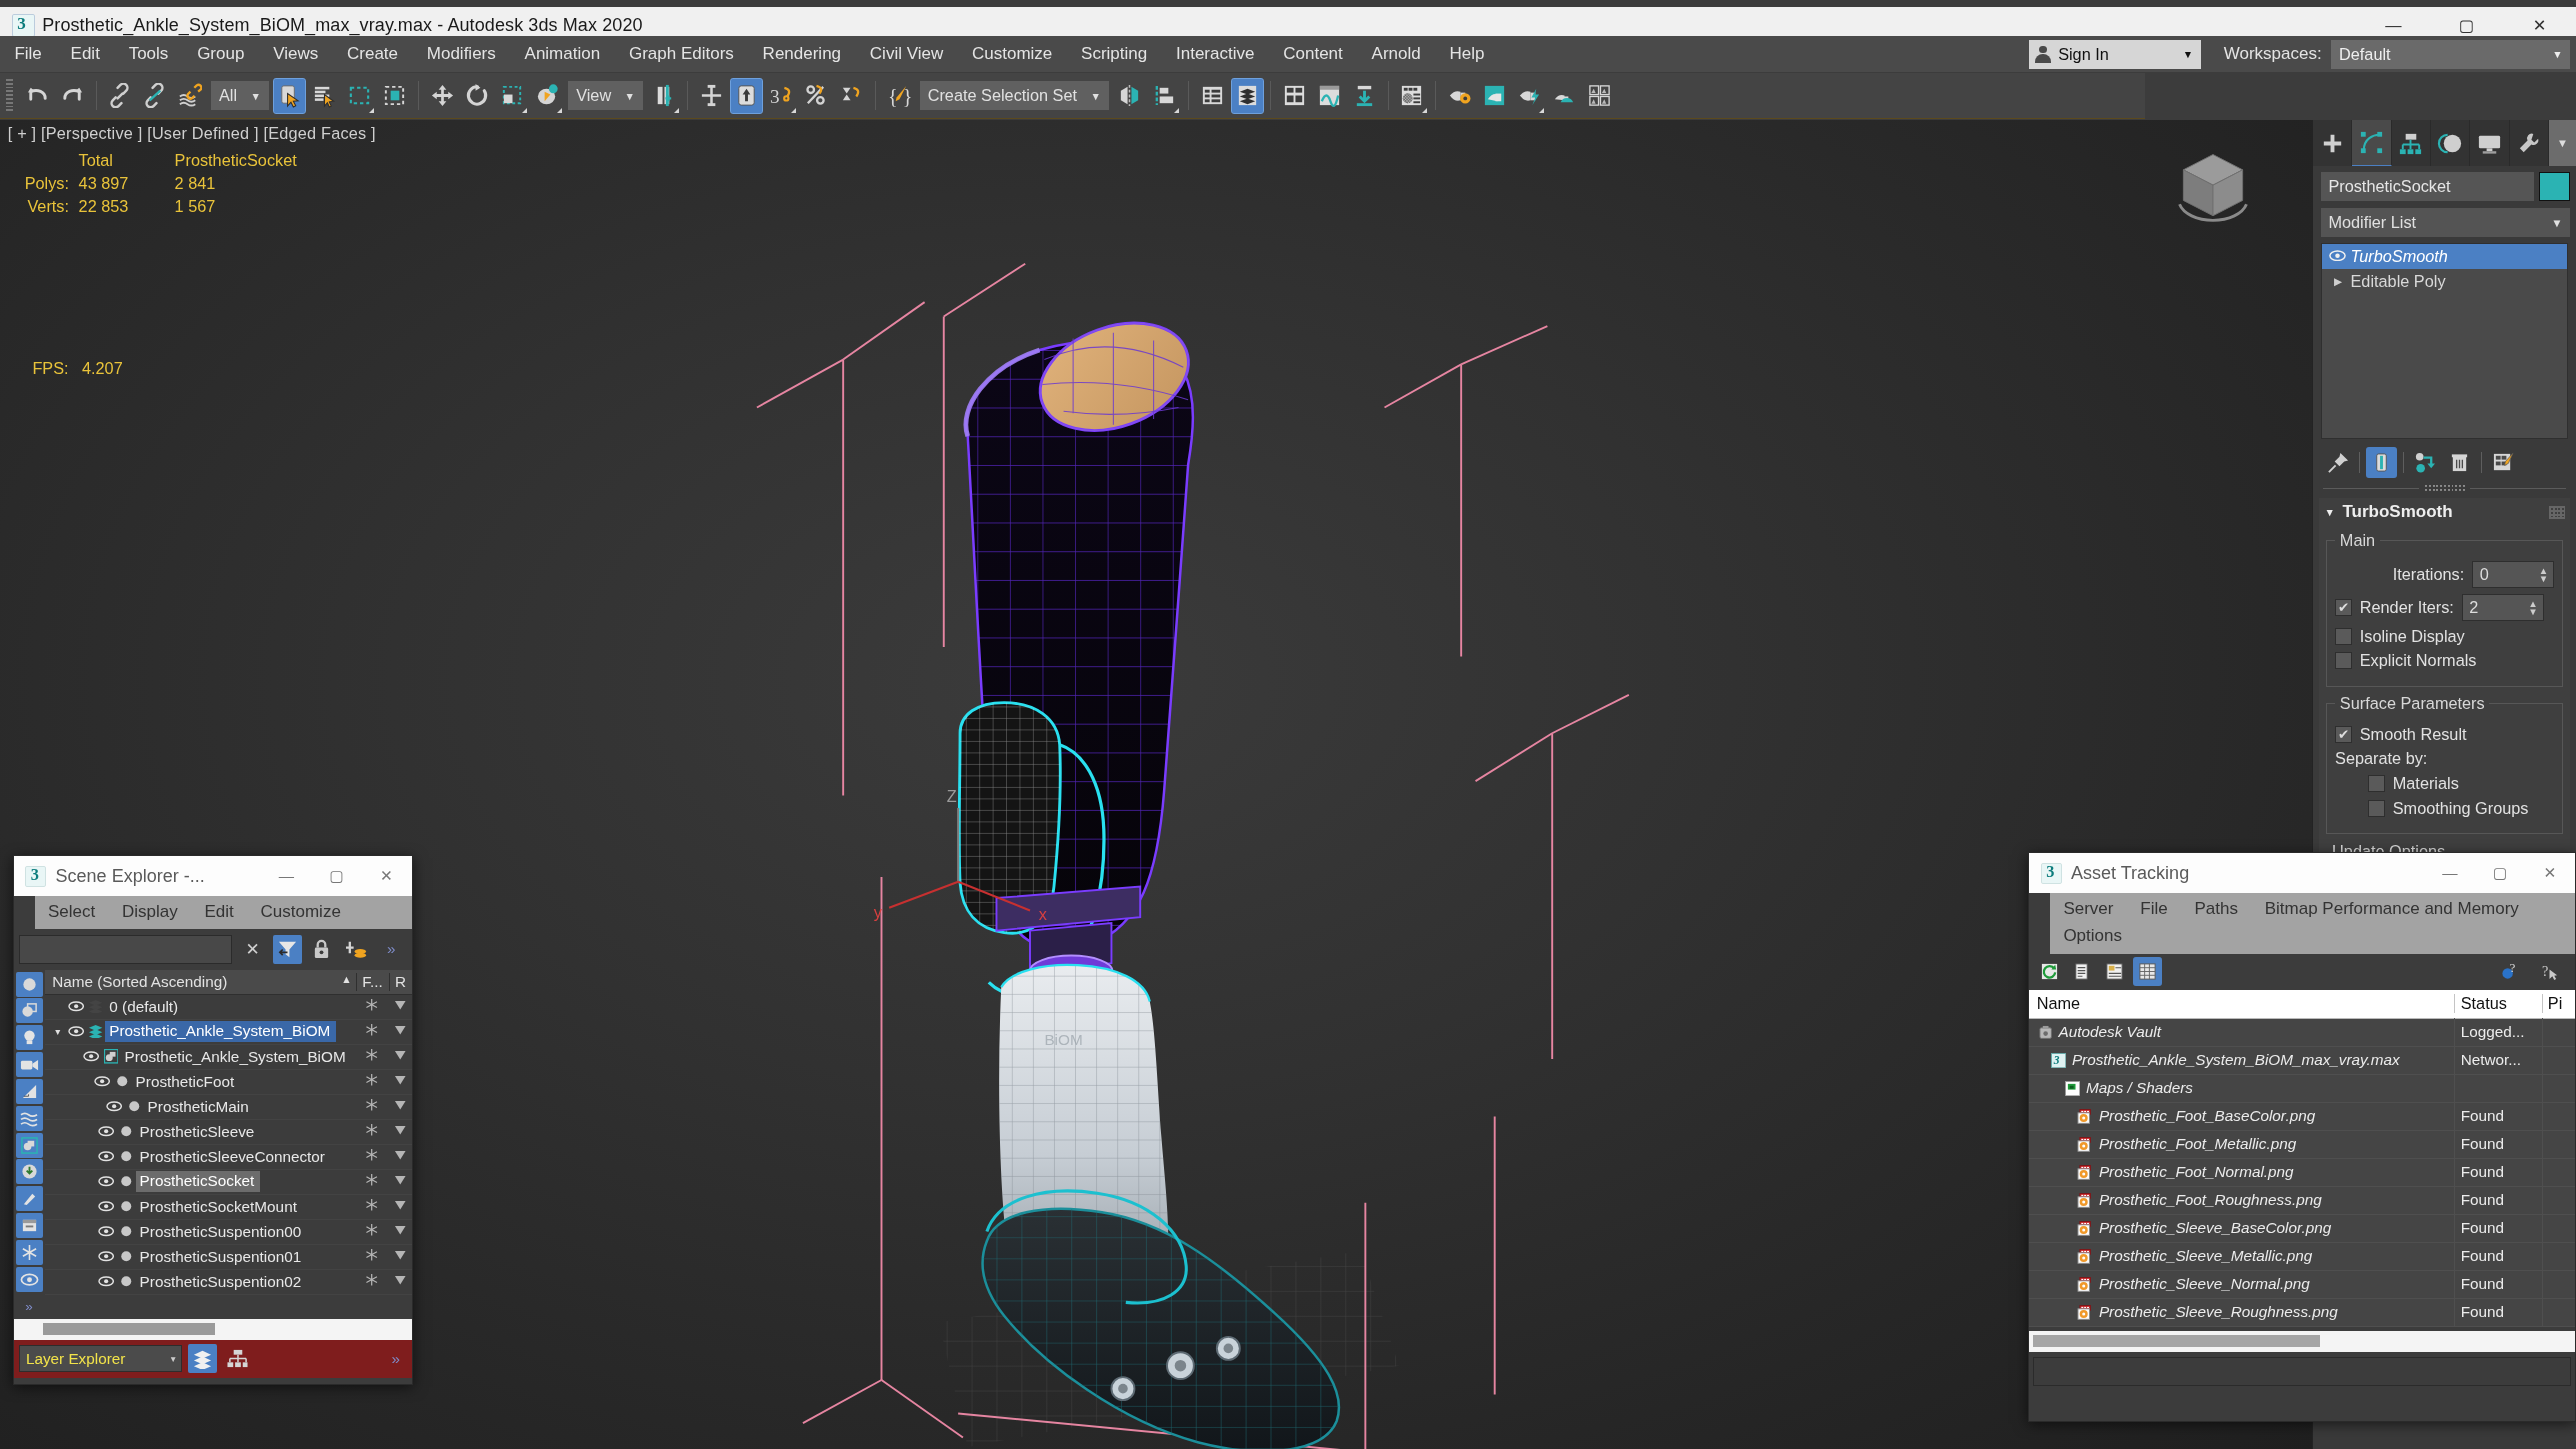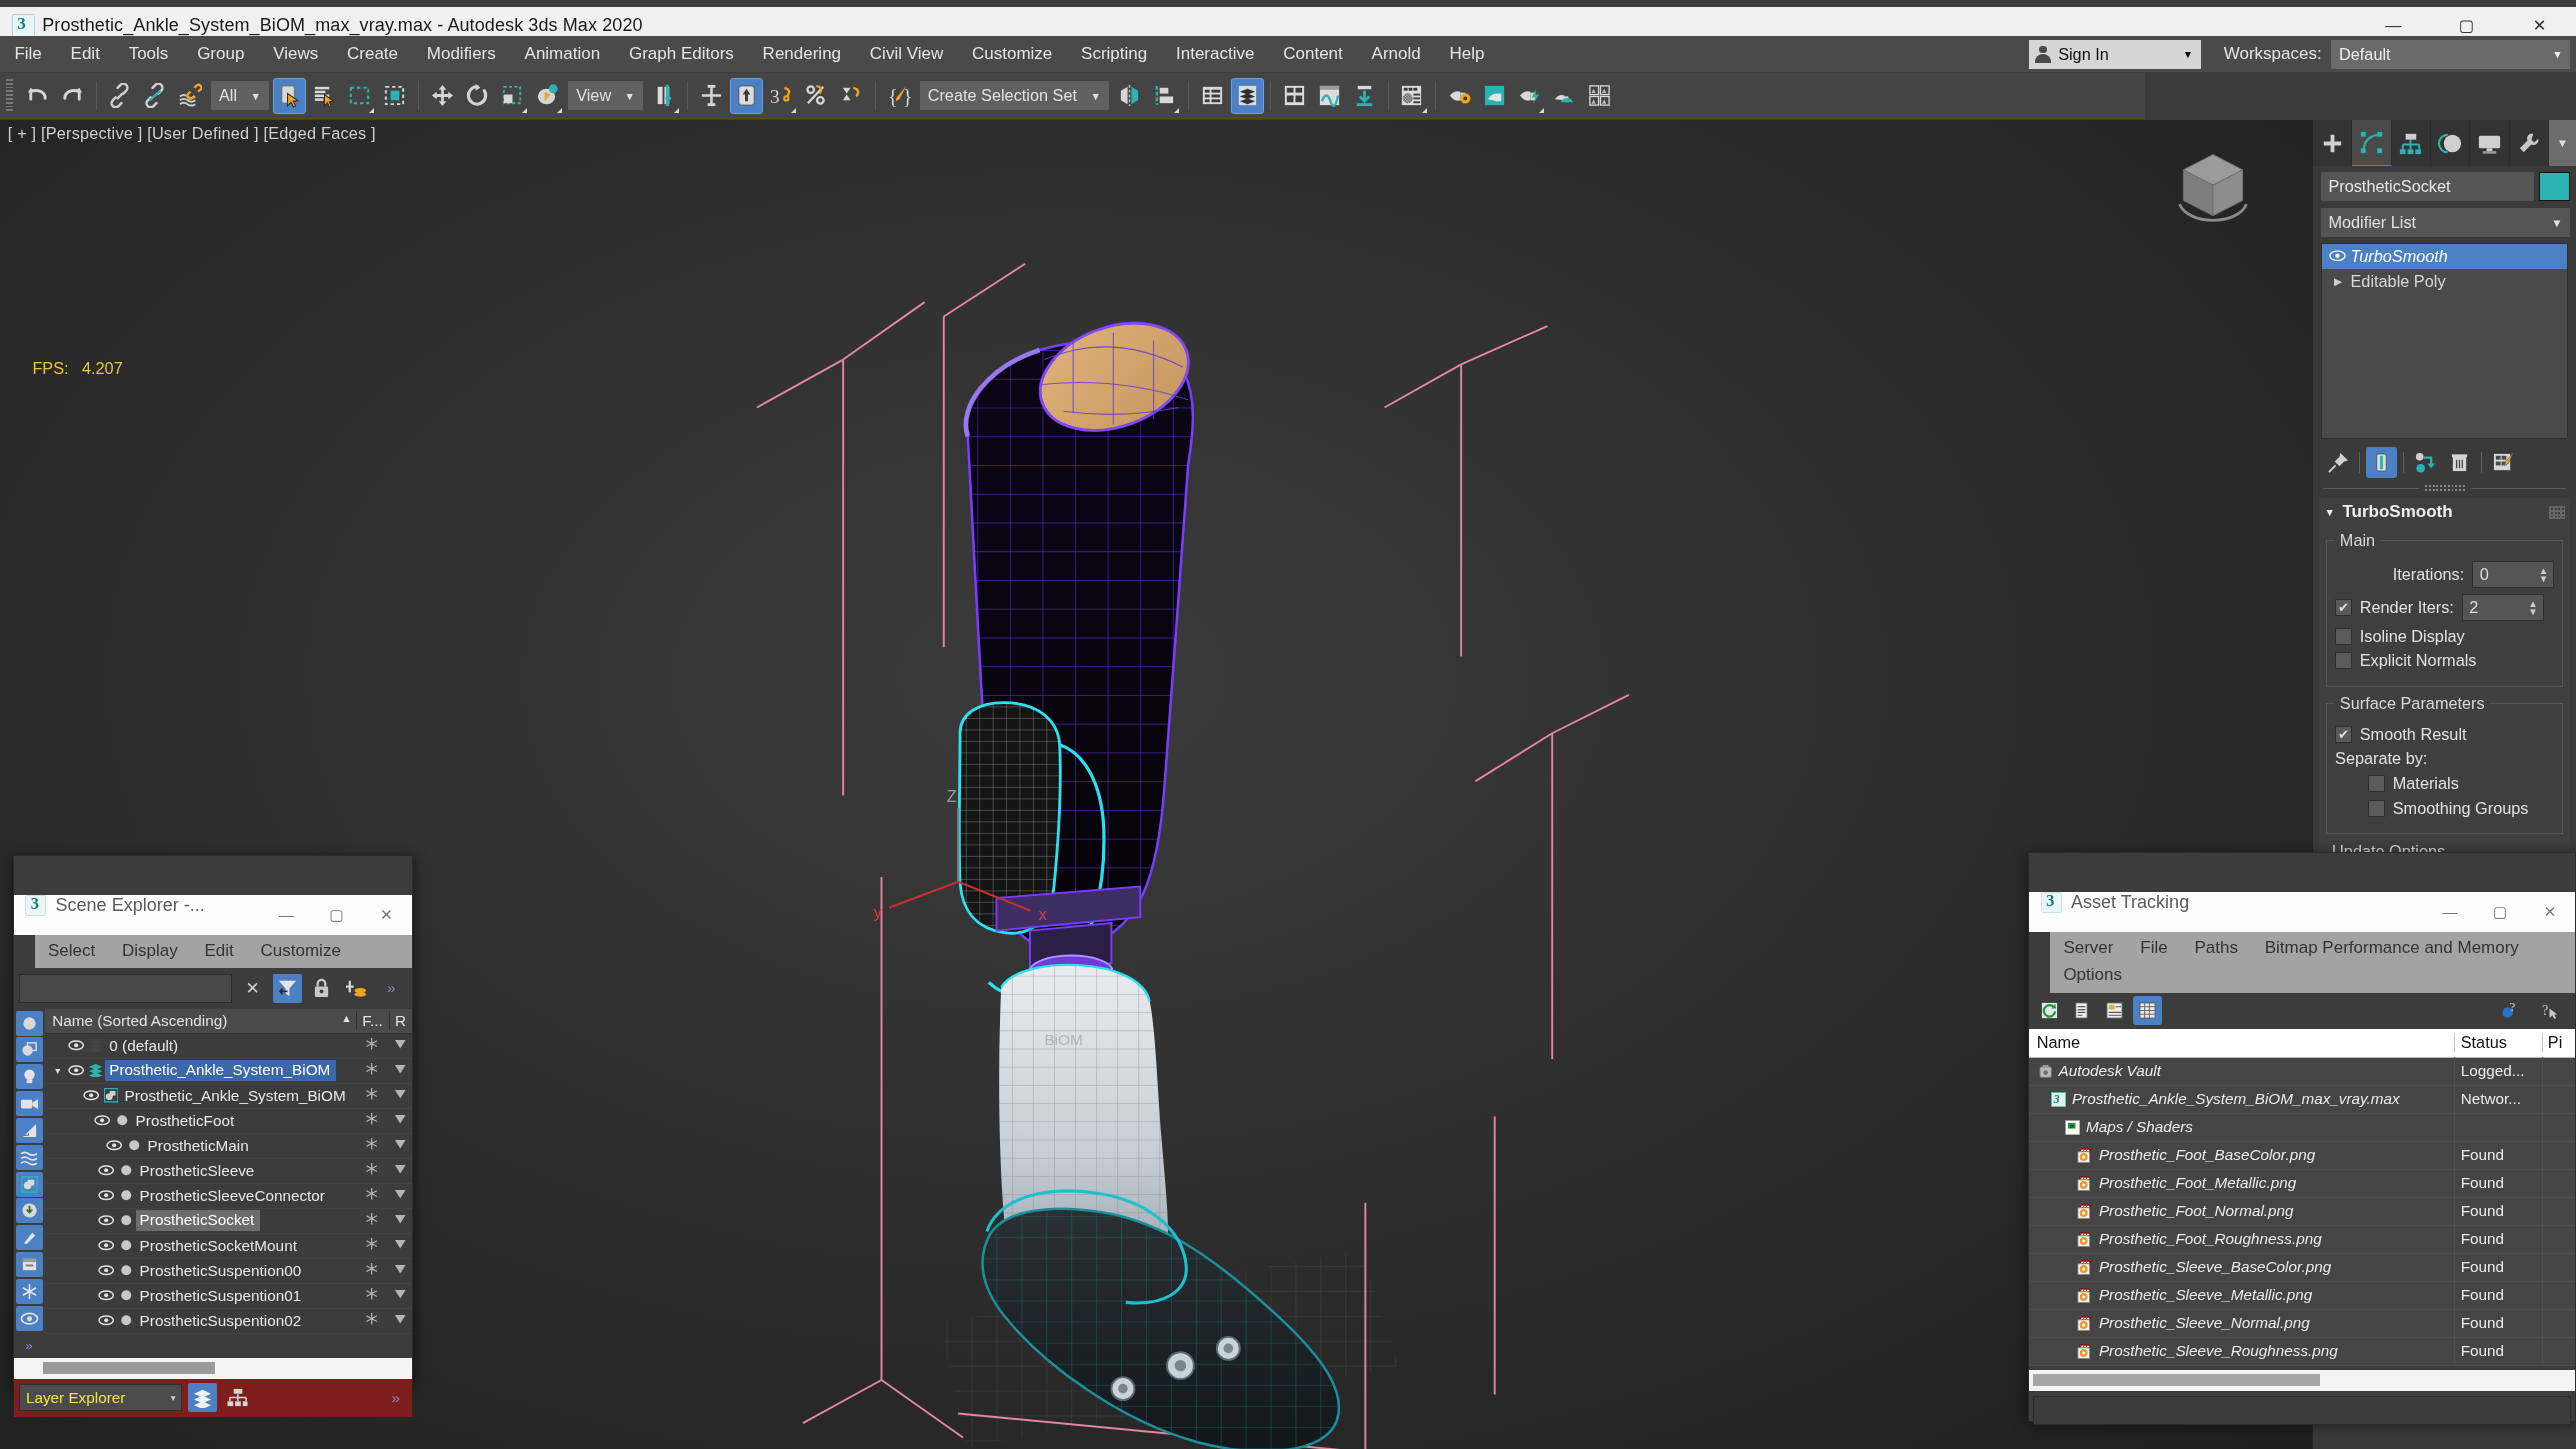--- a/index.html
+++ b/index.html
@@ -90,21 +90,21 @@
   fieldset.grp legend{font-size:16.3px;color:#d8d8d8;padding:0 4.8px;}
   .frow{display:flex;align-items:center;margin:5.7px 0;font-size:16.3px;color:#e2e2e2;}
   .frow .lab{margin-left:auto;margin-right:7.7px;}
   .spin{width:82px;height:27px;background:#555;border:1px solid #2e2e2e;display:flex;align-items:center;padding-left:6.7px;font-size:16.3px;color:#ddd;}
   .spin .arrows{margin-left:auto;margin-right:4.8px;display:flex;flex-direction:column;line-height:7.7px;font-size:9.6px;color:#ccc;}
   .cb{width:17px;height:17px;background:#5a5a5a;border:1px solid #2e2e2e;margin-right:7.7px;display:inline-flex;align-items:center;justify-content:center;font-size:13.4px;color:#ddd;}
   .sub{margin-left:33px;}
 
   
   .win{position:absolute;background:#3c3c3c;box-shadow:0 2.9px 13.4px rgba(0,0,0,.6);border:1px solid #2a2a2a;}
-  .win-title{height:40px;background:#fdfdfd;display:flex;align-items:flex-start;color:#444;margin-top:39px;}
+  .win-title{height:40px;background:#fdfdfd;display:flex;align-items:center;color:#444;}
   .win-title .ic{width:21px;height:21px;margin-left:11.5px;margin-right:9.6px;background:#e9f6f6;border:1px solid #cfe2e2;position:relative;border-radius:1.9px;}
   .win-title .ic::after{content:"3";position:absolute;left:4.8px;top:-1.9px;font-size:16.3px;font-weight:bold;color:#0d7d7d;font-family:"Liberation Serif",serif;}
   .win-title .txt{font-size:18px;color:#5a5a5a;}
   .win-ctrls{margin-left:auto;display:flex;}
   .win-ctrls div{width:50px;height:40px;display:flex;align-items:center;justify-content:center;color:#777;font-size:15.3px;}
   .win-menu{background:#a3a3a3;display:flex;align-items:center;flex-wrap:wrap;padding:1.9px 0 3.8px 0;margin-left:21px;}
   .win-menu span{font-size:17px;color:#333;padding:3.8px 13.4px;}
 
   
   #sceneExplorer{left:12.5px;top:855px;width:400px;height:530px;}
@@ -699,20 +699,41 @@
     </svg>
 
     <svg class="viewcube" viewBox="0 0 90 90">
       <path d="M45 10 L76 26 L45 42 L14 26 Z" fill="#9b9b9b" stroke="#6f6f6f"></path>
       <path d="M14 26 L45 42 L45 74 L14 58 Z" fill="#7d7d7d" stroke="#6f6f6f"></path>
       <path d="M76 26 L76 58 L45 74 L45 42 Z" fill="#8c8c8c" stroke="#6f6f6f"></path>
       <path d="M10 62 a36 22 0 0 0 70 0" fill="none" stroke="#8a8a8a" stroke-width="3"></path>
     </svg>
 
     <div class="vp-label">[ + ] [Perspective ] [User Defined ] [Edged Faces ]</div>
+    <div class="vp-stats">
+      <table>
+        <tbody>
+            <tr class="hdr">
+          <td class="lbl"></td>
+          <td class="c2">Total</td>
+          <td>ProstheticSocket</td>
+        </tr>
+        <tr>
+          <td class="lbl">Polys:</td>
+          <td class="c2">43 897</td>
+          <td>2 841</td>
+        </tr>
+        <tr>
+          <td class="lbl">Verts:</td>
+          <td class="c2">22 853</td>
+          <td>1 567</td>
+        </tr>
+      </tbody>
+        </table>
+    </div>
     <div class="vp-fps">
       <span class="l">FPS:</span><span>4.207</span>
     </div>
   </div>
 
   <div class="cmdpanel">
     <div class="cp-tabs">
       <div class="cp-tab">
         <svg width="27" height="27" viewBox="0 0 28 28">
             <path d="M14 5 v18 M5 14 h18" stroke="#d0d0d0" stroke-width="4"></path>

